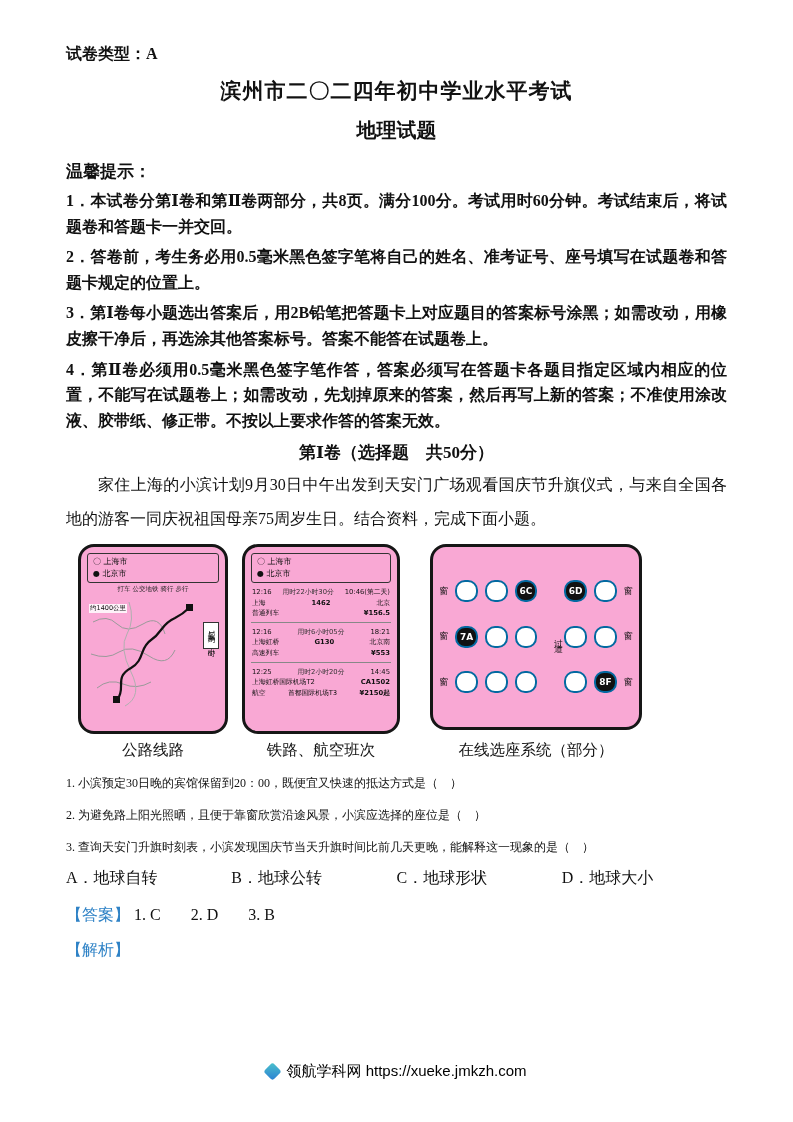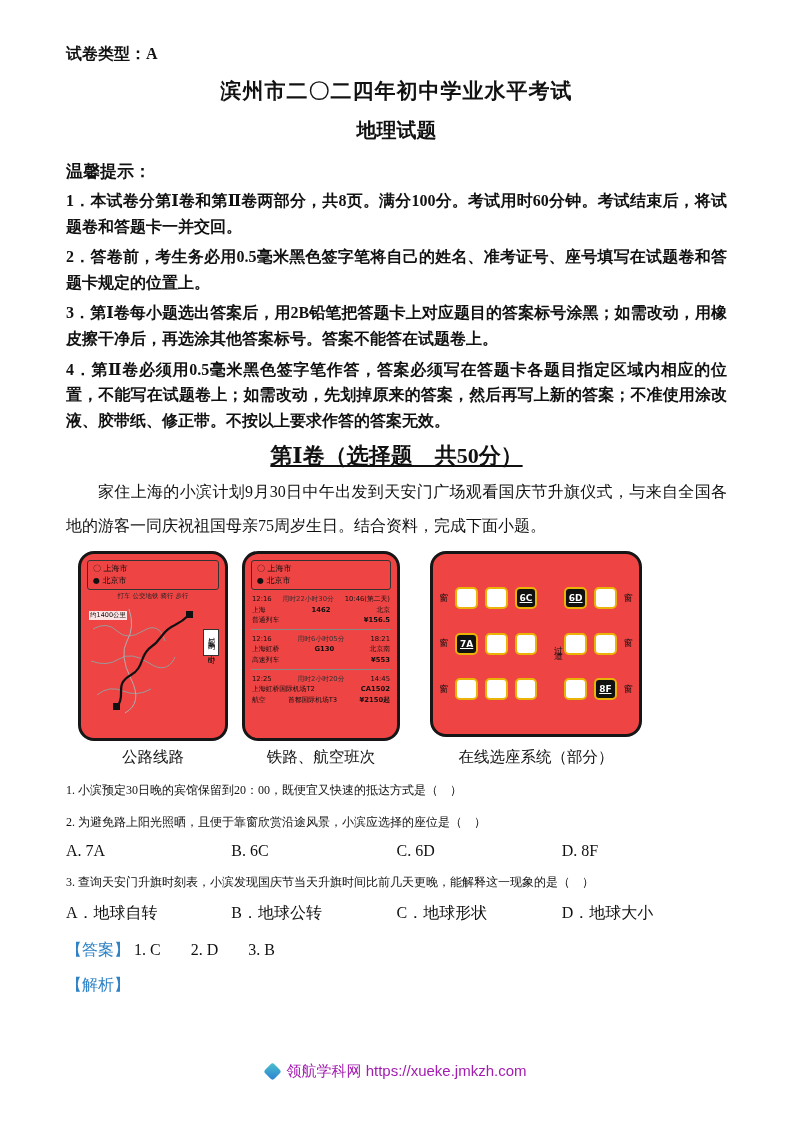--- a/index.html
+++ b/index.html
@@ -4,64 +4,64 @@
 <style>
   html,body{margin:0;padding:0}
   body{width:793px;height:1122px;background:#fff;color:#111;
        font-family:"Liberation Serif","DejaVu Serif",serif;}
   .page{position:relative;width:793px;height:1122px;padding:44px 66px 0;box-sizing:border-box;overflow:hidden;background:#fff;}
   .paper-type{font-size:16px;font-weight:700;}
   .title{text-align:center;font-size:21px;font-weight:700;margin-top:12px;letter-spacing:1px;}
   .subtitle{text-align:center;font-size:20px;font-weight:700;margin-top:12px;}
   .tips-header{font-size:17px;font-weight:700;margin-top:16px;}
   .tip{font-size:16px;font-weight:600;line-height:1.6;margin:5px 0 0;text-align:justify;}
-  .section-header{text-align:center;font-size:22px;font-weight:700;margin-top:8px;text-decoration:underline;}
+  .section-header{text-align:center;font-size:17px;font-weight:700;margin-top:8px;}
   .section-sub{font-size:16.5px;font-weight:700;margin-top:7px;}
   .intro{font-size:16px;line-height:2.1;margin:4px 0 0;text-indent:2em;text-align:justify;}
 
   
   .figure-row{display:flex;align-items:flex-start;margin:8px 0 0 12px;gap:14px;}
-  .phone{border:3px solid #161616;border-radius:16px;background:#ef4444;padding:6px;position:relative;box-sizing:border-box;}
+  .phone{border:3px solid #161616;border-radius:16px;background:#f9a8d4;padding:6px;position:relative;box-sizing:border-box;}
   .phone1{width:150px;height:190px;}
   .phone2{width:158px;height:190px;}
   .phone3{width:212px;height:186px;margin-left:16px;}
   .route-box{border:1px solid #333;border-radius:3px;padding:2px 5px;font-family:"DejaVu Sans",sans-serif;font-size:8px;line-height:1.55;}
   .tabs-mini{font-family:"DejaVu Sans",sans-serif;font-size:6.5px;color:#222;margin-top:2px;text-align:center;}
   .map-wrap{position:relative;margin-top:2px;height:118px;}
   .map-distance{position:absolute;top:8px;left:2px;font-family:"DejaVu Sans",sans-serif;font-size:6.5px;background:rgba(255,255,255,.85);padding:0 1px;}
   .map-panel{position:absolute;top:26px;right:0;border:1px solid #333;background:#fff;writing-mode:vertical-rl;
              font-family:"DejaVu Sans",sans-serif;font-size:7.5px;padding:4px 2px;letter-spacing:1px;}
   .sched-row{border-bottom:1px solid #888;padding:4px 1px 3px;font-family:"DejaVu Sans",sans-serif;font-size:6.8px;line-height:1.55;}
   .sched-row:last-child{border-bottom:none;}
   .sr-line{display:flex;justify-content:space-between;gap:2px;}
   .dur{color:#333;}
   .trainno,.price{font-weight:700;}
   .seat-area{position:relative;height:100%;display:flex;flex-direction:column;justify-content:space-evenly;padding:4px 0;box-sizing:border-box;}
   .seat-row{display:flex;align-items:center;justify-content:center;gap:7px;}
   .win-label{font-size:9px;width:10px;text-align:center;font-family:"DejaVu Sans",sans-serif;}
-  .seat{width:24px;height:22px;border:2px solid #eab308;border-radius:5px;background:#fff;color:#111;
+  .seat{width:24px;height:22px;border:2px solid #0369a1;border-radius:10px;background:#fff;color:#111;
         display:inline-flex;align-items:center;justify-content:center;box-sizing:border-box;
-        font:700 9px "DejaVu Sans",sans-serif;text-decoration:underline;}
+        font:700 9px "DejaVu Sans",sans-serif;}
   .seat-taken{background:#111;color:#fff;}
   .aisle-gap{width:14px;}
   .aisle-label{position:absolute;left:58%;top:50%;transform:translateY(-50%);writing-mode:vertical-rl;
                font-family:"DejaVu Sans",sans-serif;font-size:9px;letter-spacing:5px;}
   .caption-row{display:flex;margin:6px 0 0 12px;font-size:15.5px;}
   .cap1{width:150px;text-align:center;}
   .cap2{width:158px;text-align:center;margin-left:14px;}
   .cap3{width:212px;text-align:center;margin-left:30px;}
 
   .q-text{font-size:12px;line-height:1.7;margin:12px 0 0;}
   .options{display:grid;grid-template-columns:25% 25% 25% 25%;font-size:16px;margin-top:10px;}
   .answer-line{font-size:16px;margin:16px 0 0;}
   .analysis-line{font-size:16px;margin:14px 0 0;}
   .blue{color:#2e82c6;}
   .ans-item{margin-right:26px;}
 
-  .footer{position:absolute;left:0;right:0;top:1062px;text-align:center;color:#a21caf;
+  .footer{position:absolute;left:0;right:0;top:1062px;text-align:center;color:#000000;
           font-family:"Liberation Sans","DejaVu Sans",sans-serif;font-size:15px;}
   .logo-diamond{display:inline-block;width:13px;height:13px;border-radius:3px;margin-right:7px;vertical-align:-2px;
                 transform:rotate(45deg);background:linear-gradient(135deg,#4cc2cb,#2a7fd4);}
 </style>
 </head>
 <body>
 
 <div class="page">
 
   <div class="paper-type">试卷类型：A</div>
@@ -200,26 +200,20 @@
     <div class="cap cap2">铁路、航空班次</div>
     <div class="cap cap3">在线选座系统（部分）</div>
   </div>
 
   <div class="question">
     <p class="q-text">1. 小滨预定30日晚的宾馆保留到20：00，既便宜又快速的抵达方式是（　）</p>
   </div>
 
   <div class="question">
     <p class="q-text">2. 为避免路上阳光照晒，且便于靠窗欣赏沿途风景，小滨应选择的座位是（　）</p>
-    <div class="options">
-      <span class="opt">A. 7A</span>
-      <span class="opt">B. 6C</span>
-      <span class="opt">C. 6D</span>
-      <span class="opt">D. 8F</span>
-    </div>
   </div>
 
   <div class="question">
     <p class="q-text">3. 查询天安门升旗时刻表，小滨发现国庆节当天升旗时间比前几天更晚，能解释这一现象的是（　）</p>
     <div class="options">
       <span class="opt">A．地球自转</span>
       <span class="opt">B．地球公转</span>
       <span class="opt">C．地球形状</span>
       <span class="opt">D．地球大小</span>
     </div>

